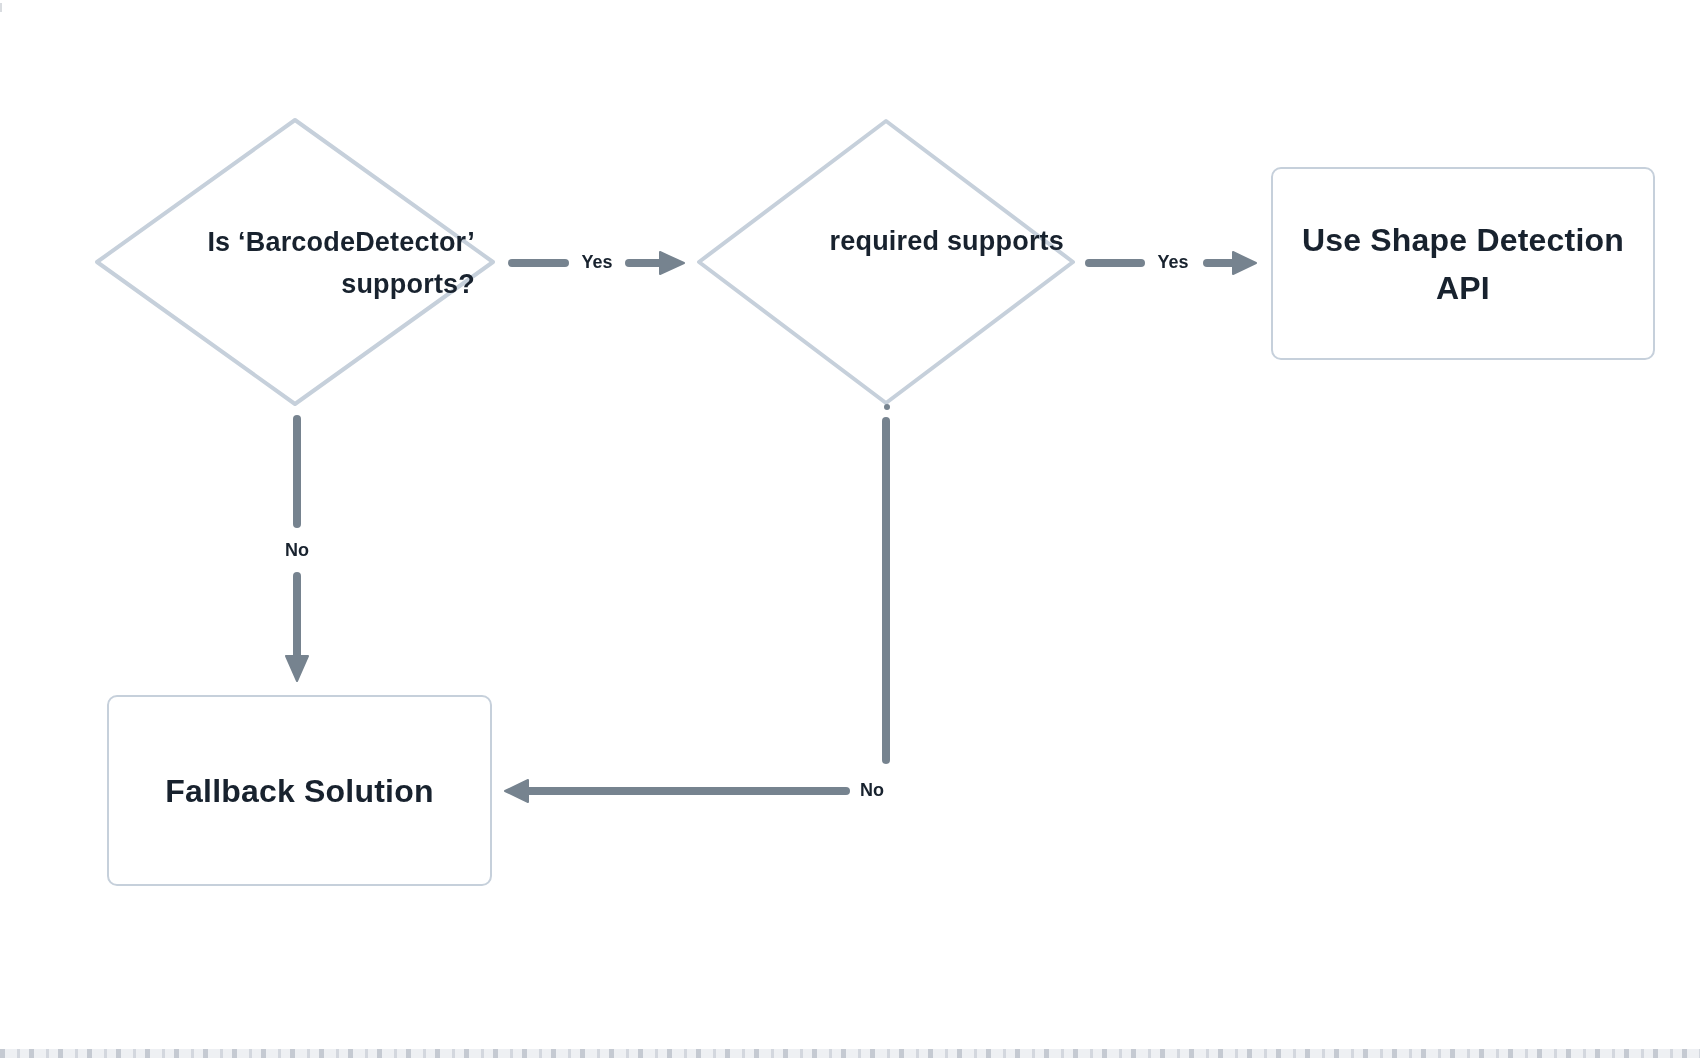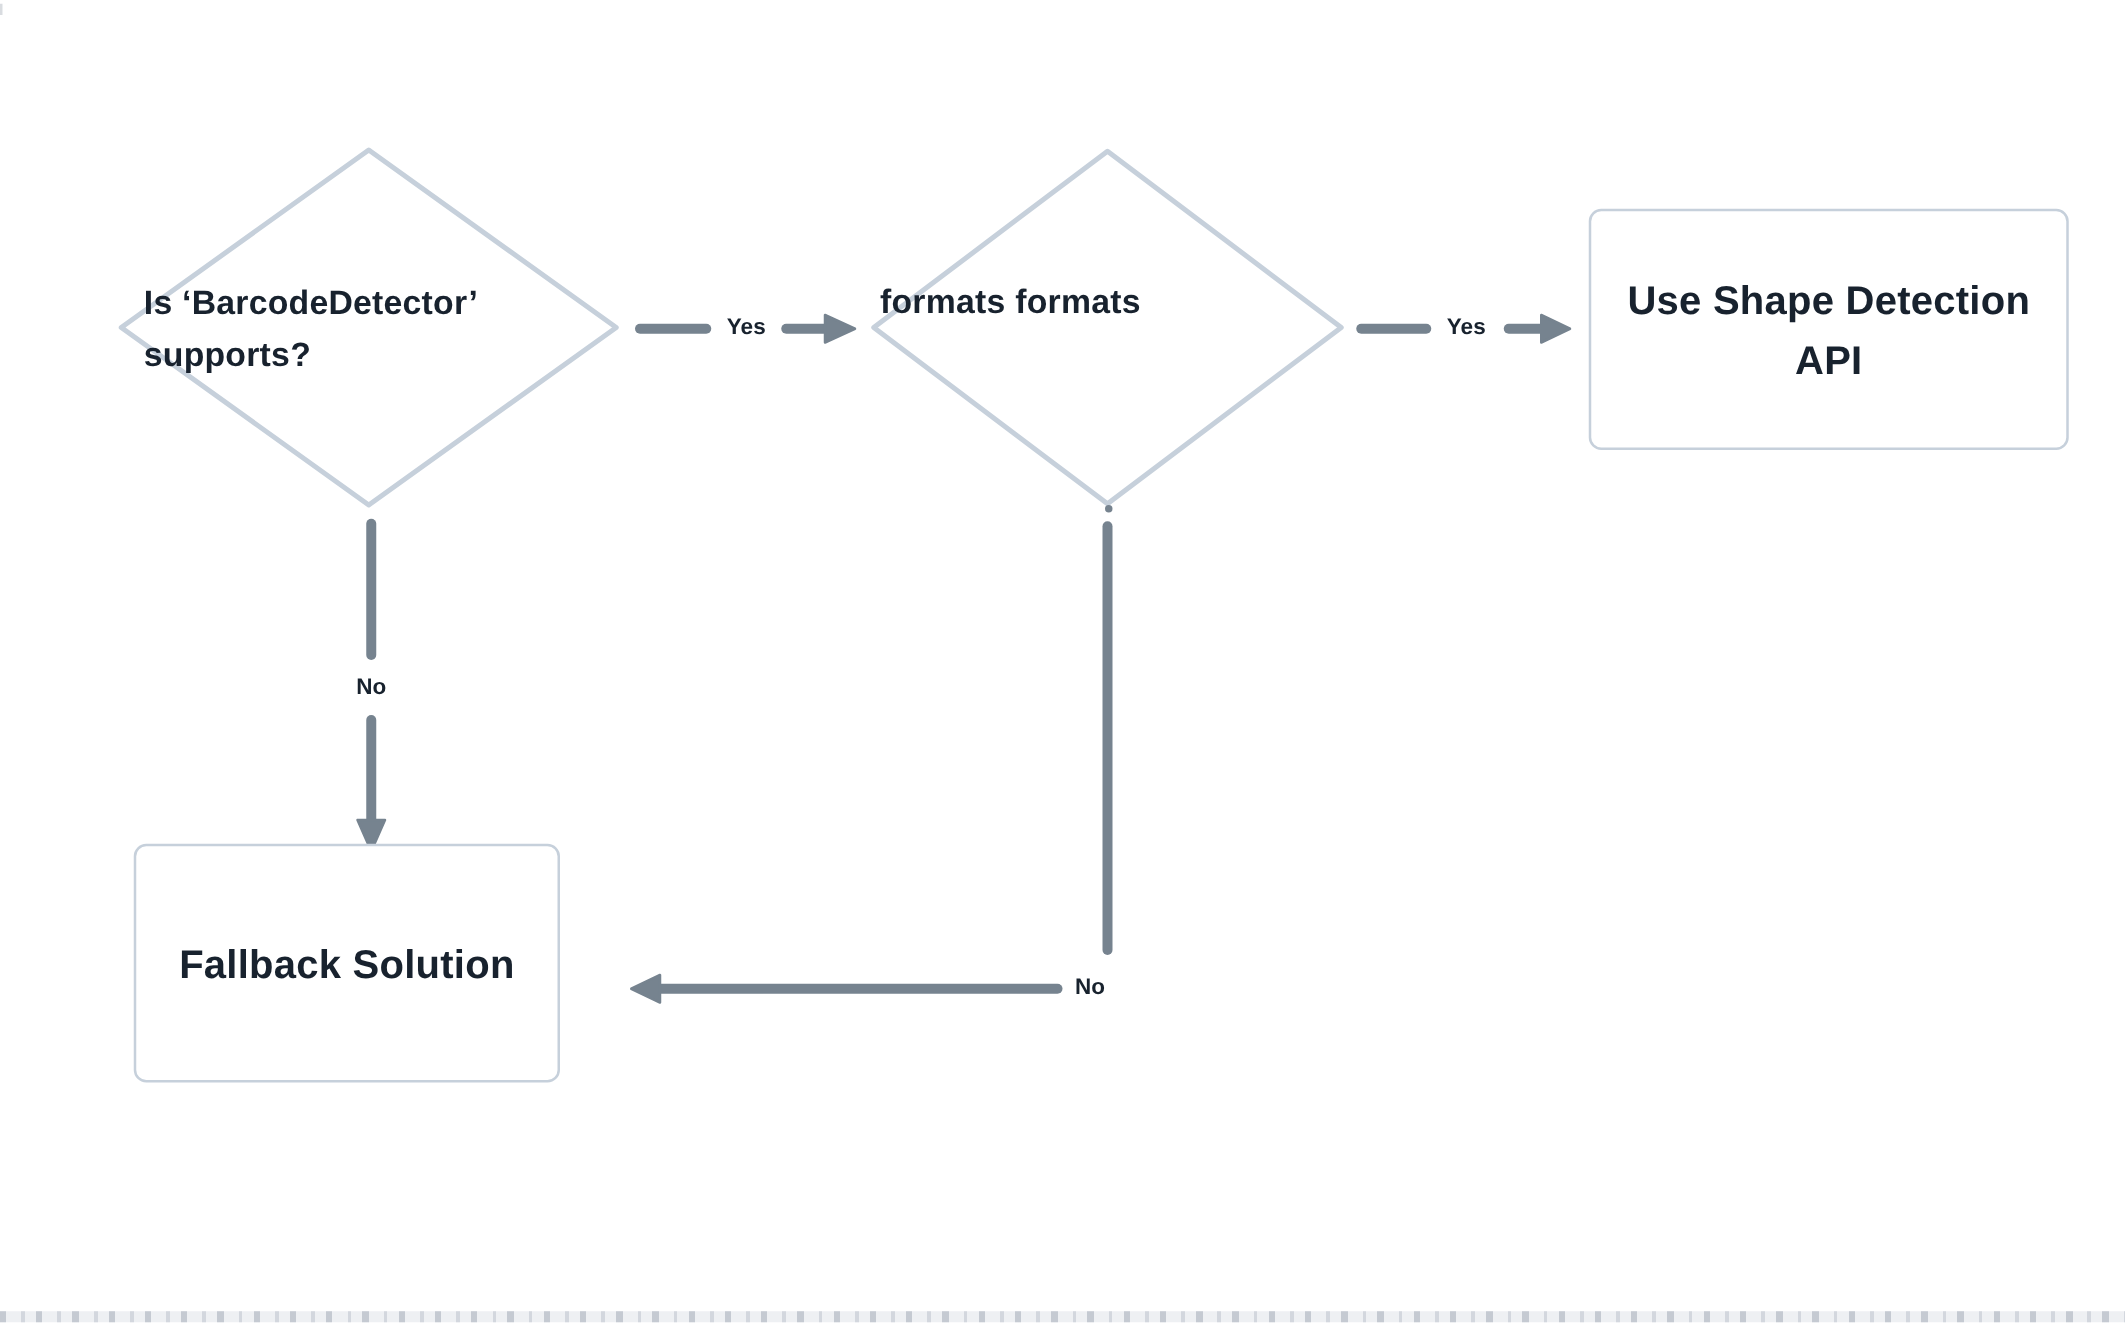--- a/index.html
+++ b/index.html
@@ -15,21 +15,21 @@
 
   .canvas{position:absolute;left:0;top:0;width:1700px;height:1058px;}
   svg.layer{position:absolute;left:0;top:0;width:1700px;height:1058px;display:block;}
 
   .diamond{fill:var(--node-fill);stroke:var(--node-border);stroke-width:4;stroke-linejoin:round;}
   .connector{stroke:var(--connector);stroke-width:8;stroke-linecap:round;fill:none;}
   .arrowhead{fill:var(--connector);stroke:var(--connector);stroke-width:2;stroke-linejoin:round;}
   .endpoint-dot{fill:var(--connector);}
 
   .node-label{
-    position:absolute;text-align:left;
+    position:absolute;text-align:right;
     font-size:27px;line-height:42px;font-weight:600;color:var(--text);
     letter-spacing:0.2px;
   }
   .process-box{
     position:absolute;background:var(--node-fill);
     border:2.5px solid var(--node-border);border-radius:10px;
     display:flex;align-items:center;justify-content:center;
     text-align:center;font-size:32px;line-height:48px;font-weight:600;
     color:var(--text);letter-spacing:0.2px;
   }
@@ -81,31 +81,31 @@
     <line class="connector" x1="846" y1="791" x2="529" y2="791"></line>
     <polygon class="arrowhead" points="528,780 528,802 505,791"></polygon>
   </svg>
 
   <div class="node-label" style="left:115px;top:221px;width:360px;">
     <div>Is ‘BarcodeDetector’</div>
     <div>supports?</div>
   </div>
 
   <div class="node-label" style="left:704px;top:220px;width:360px;">
-    <div>formats formats</div>
+    <div>required supports</div>
   </div>
 
   <div class="process-box" style="left:1271px;top:167px;width:384px;height:193px;">
     <div>
       <div>Use Shape Detection</div>
       <div>API</div>
     </div>
   </div>
 
-  <div class="process-box" style="left:107px;top:675px;width:341px;height:191px;">
+  <div class="process-box" style="left:107px;top:695px;width:385px;height:191px;">
     <div>
       <div>Fallback Solution</div>
     </div>
   </div>
 
   <div class="edge-label" style="left:597px;top:262px;">Yes</div>
   <div class="edge-label" style="left:1173px;top:262px;">Yes</div>
   <div class="edge-label" style="left:297px;top:550px;">No</div>
   <div class="edge-label" style="left:872px;top:790px;">No</div>
 

